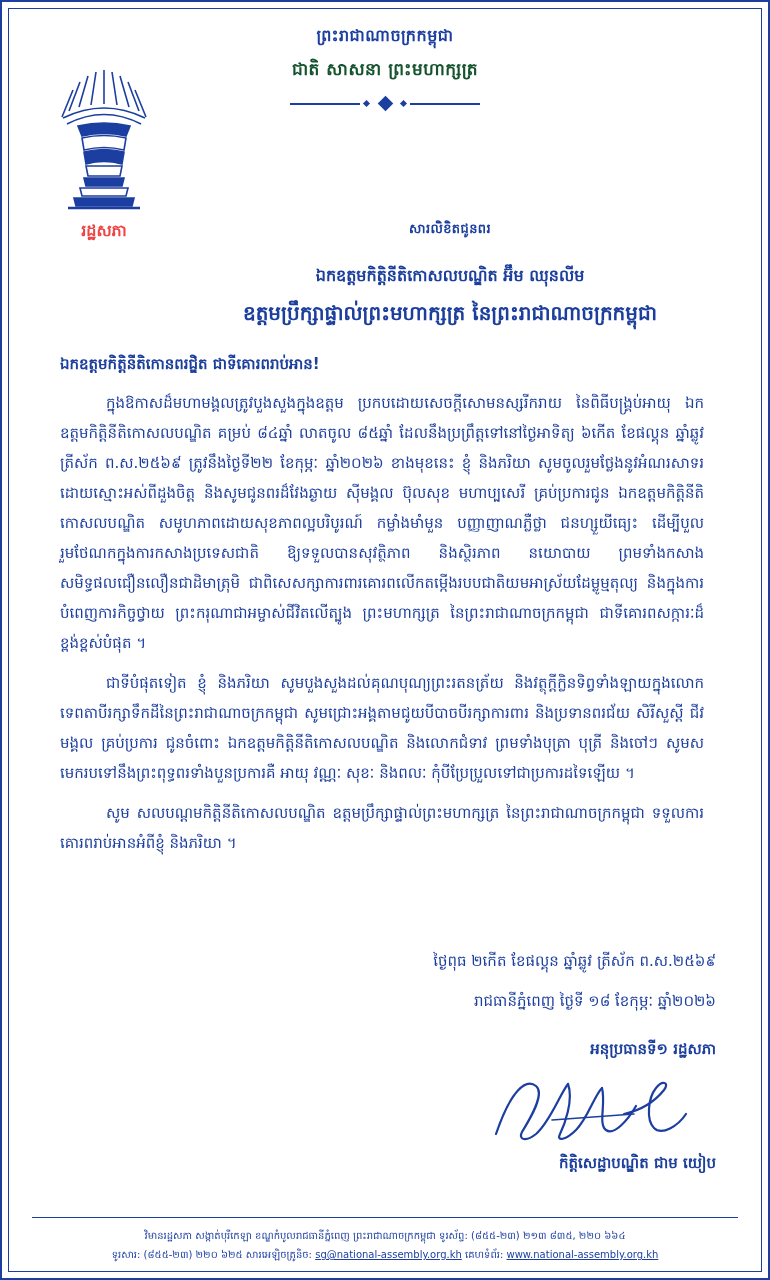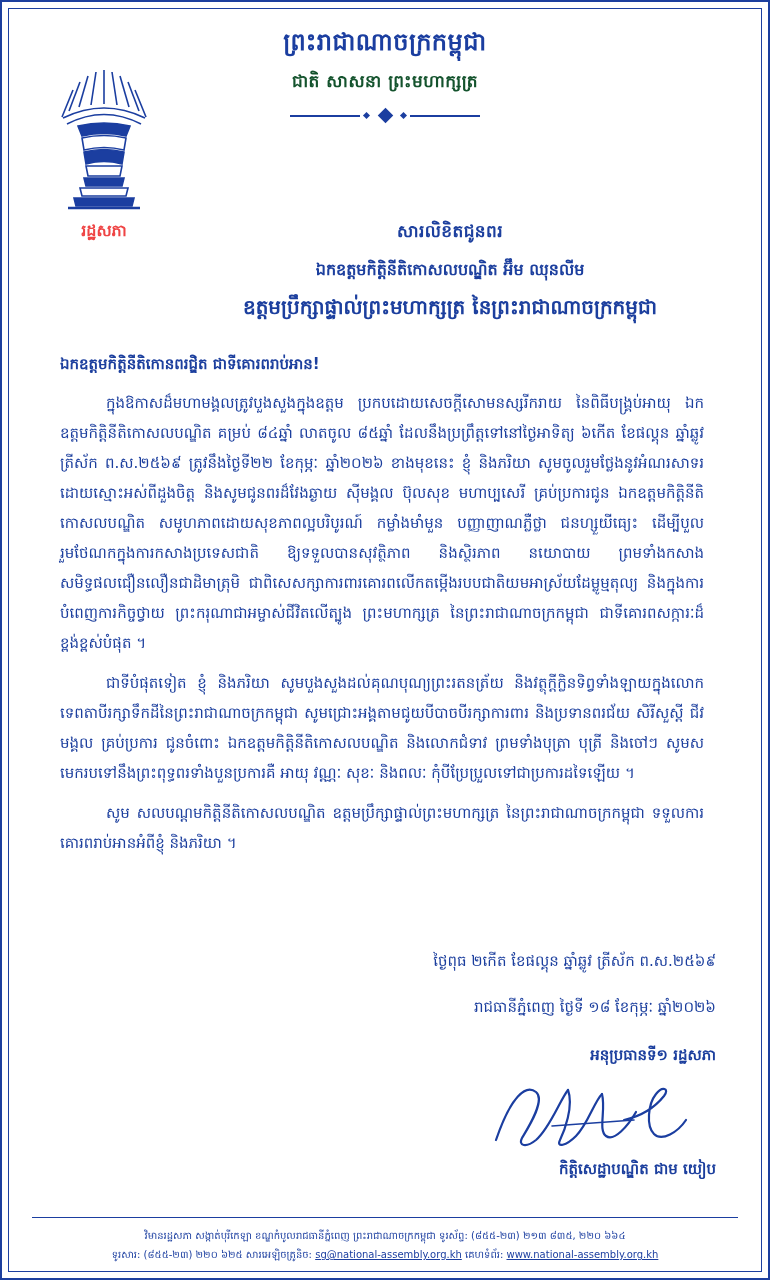--- a/index.html
+++ b/index.html
@@ -34,21 +34,21 @@
 
   
   .header {
     position: absolute;
     left: 0;
     right: 0;
     top: 22px;
     text-align: center;
   }
   .kingdom {
-    font-size: 24px;
+    font-size: 16px;
     font-weight: bold;
     letter-spacing: 0.5px;
     color: #1b3ea0;
     line-height: 1.5;
   }
   .motto {
     font-size: 17px;
     font-weight: bold;
     color: #14532d;
     margin-top: 10px;
@@ -112,28 +112,28 @@
 
   
   .title-block {
     position: absolute;
     left: 160px;
     right: 30px;
     top: 218px;
     text-align: center;
   }
   .title-main {
-    font-size: 17px;
+    font-size: 13px;
     font-weight: bold;
     letter-spacing: 0.4px;
   }
   .title-sub1 {
     font-size: 16px;
     font-weight: bold;
-    margin-top: 12px;
+    margin-top: 24px;
     line-height: 1.6;
   }
   .title-sub2 {
     font-size: 20px;
     font-weight: bold;
     margin-top: 8px;
     line-height: 1.6;
   }
 
   
@@ -160,21 +160,21 @@
   .sign-area {
     position: absolute;
     right: 52px;
     top: 944px;
     width: 420px;
     text-align: right;
     font-size: 15px;
     line-height: 2.0;
   }
   .sign-area .line { white-space: nowrap; }
-  .sign-line-2 { margin-top: 16px; }
+  .sign-line-2 { margin-top: 10px; }
   .sign-line-3 { margin-top: 18px; font-weight: bold; }
   .signature-svg {
     margin-top: 6px;
     height: 76px;
   }
   .sign-name {
     margin-top: 2px;
     font-size: 15px;
     font-weight: bold;
   }

